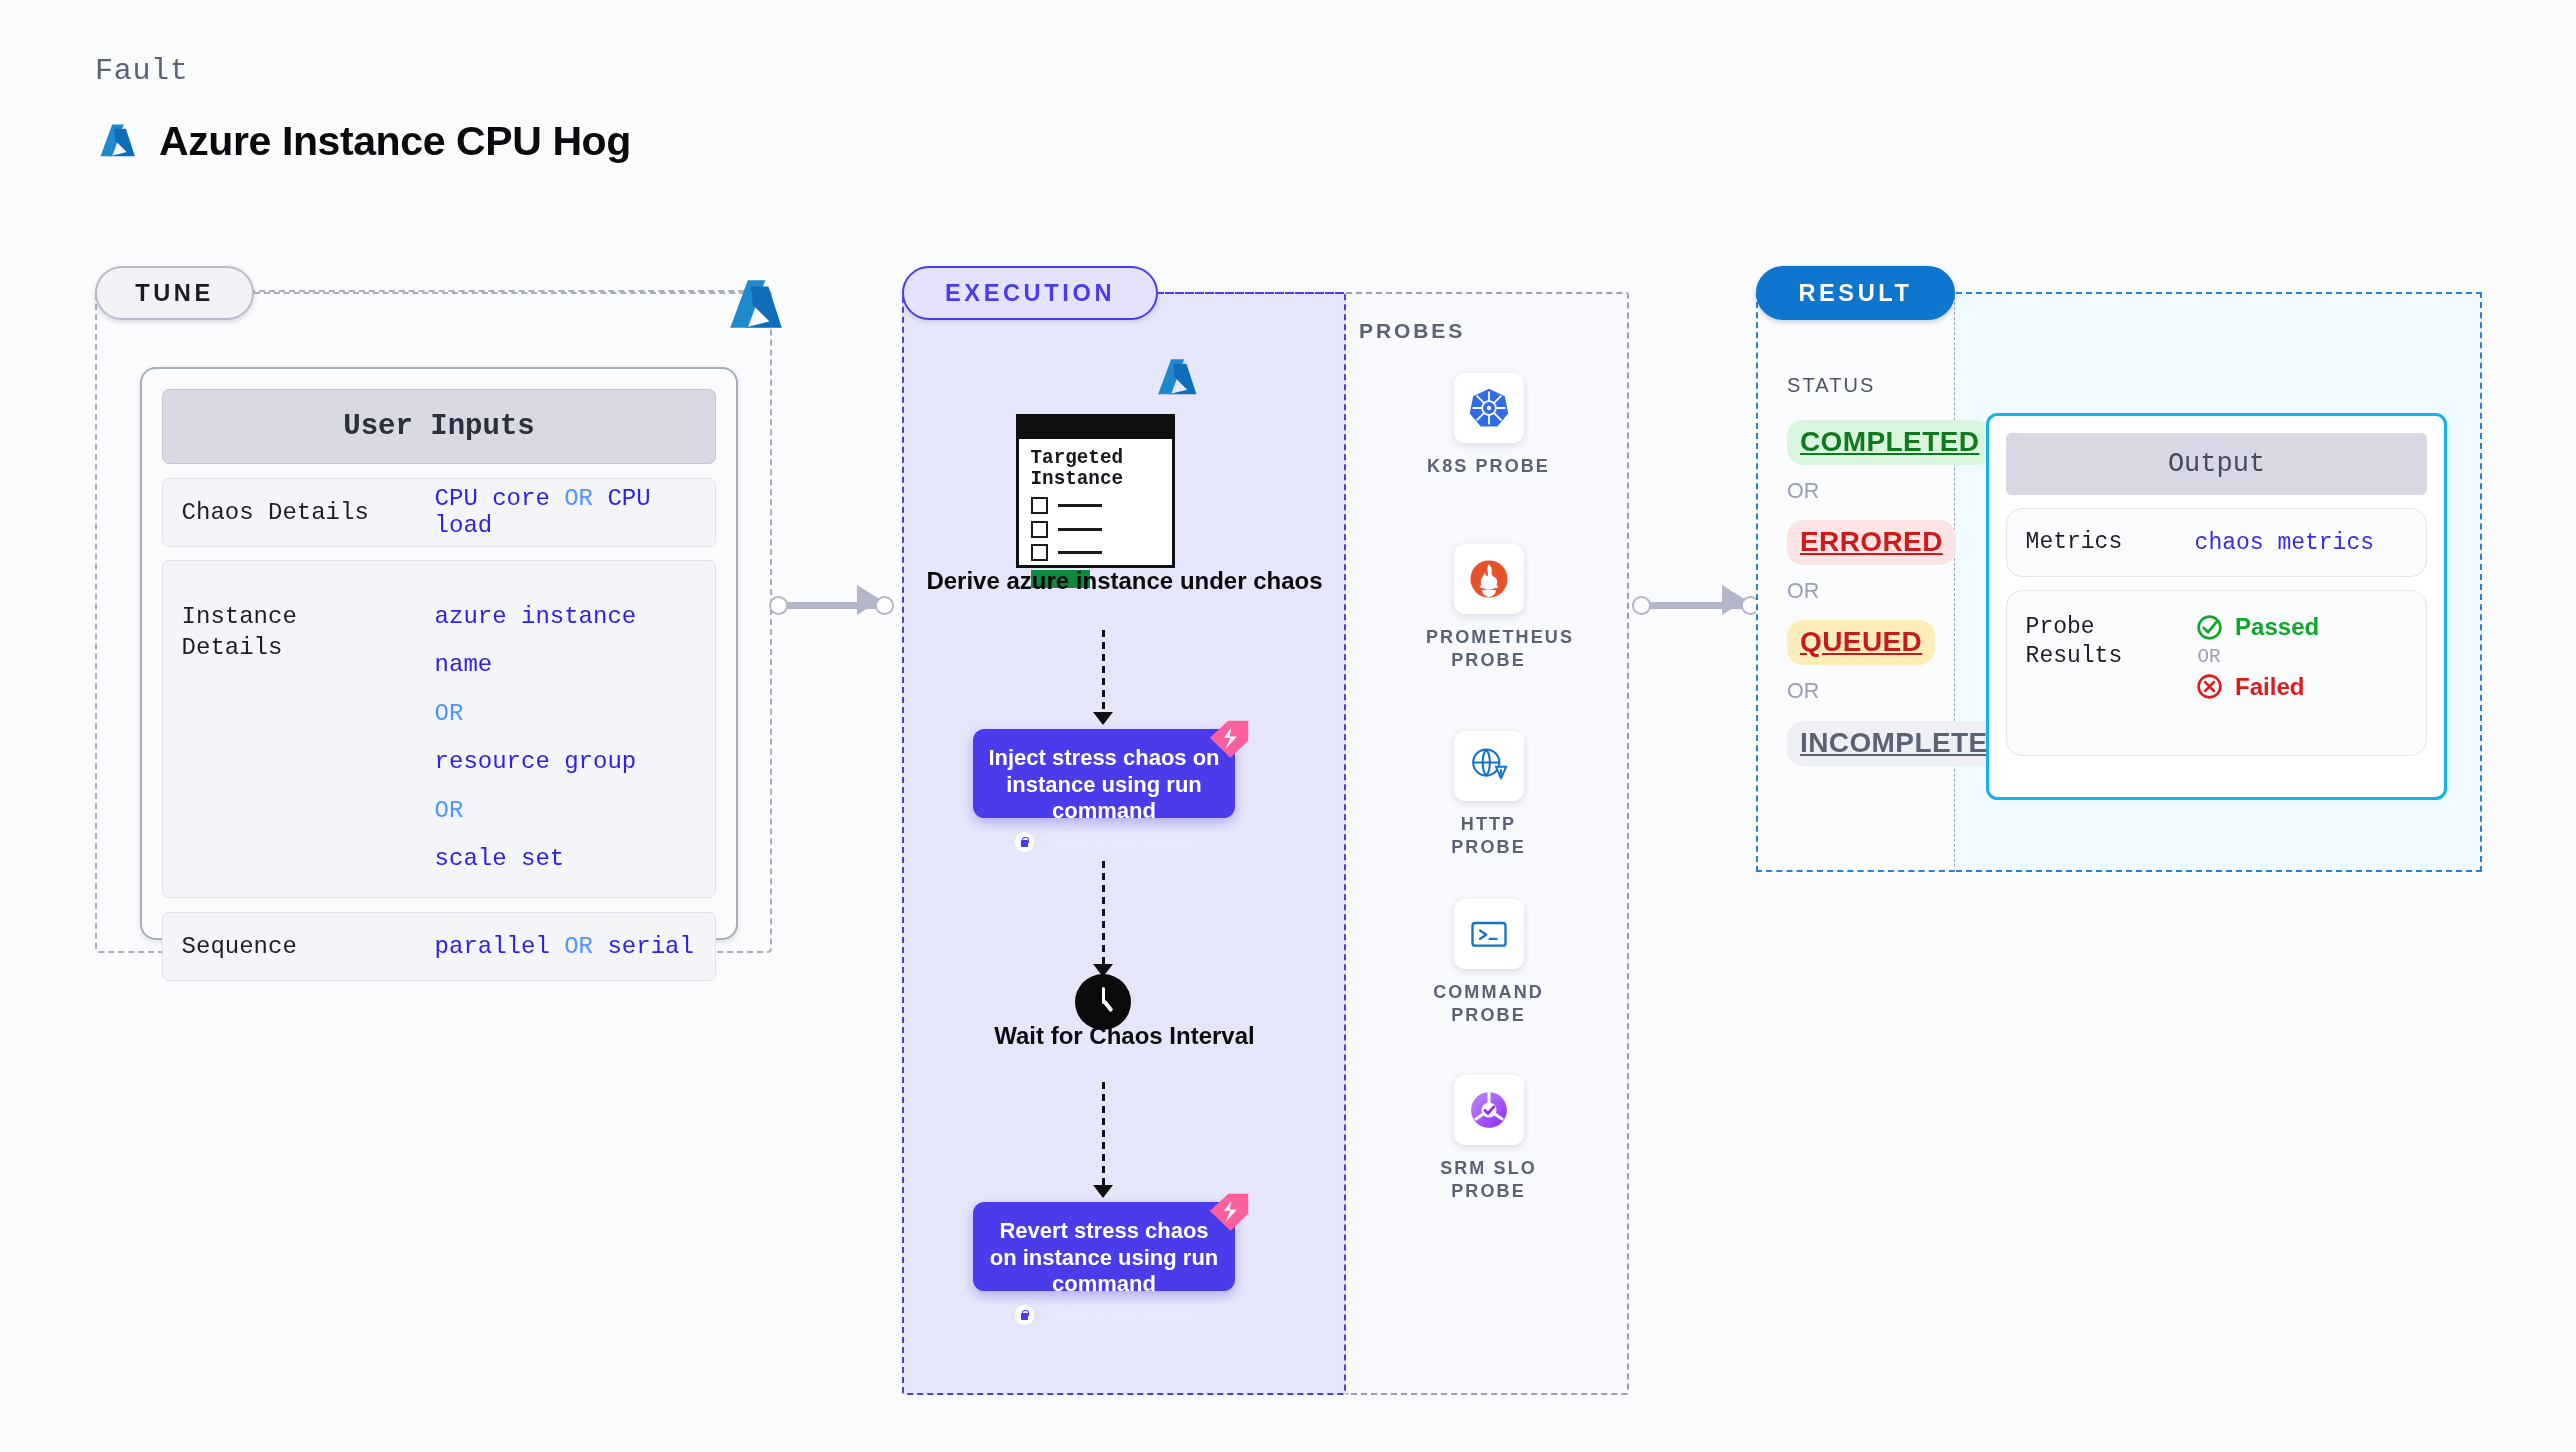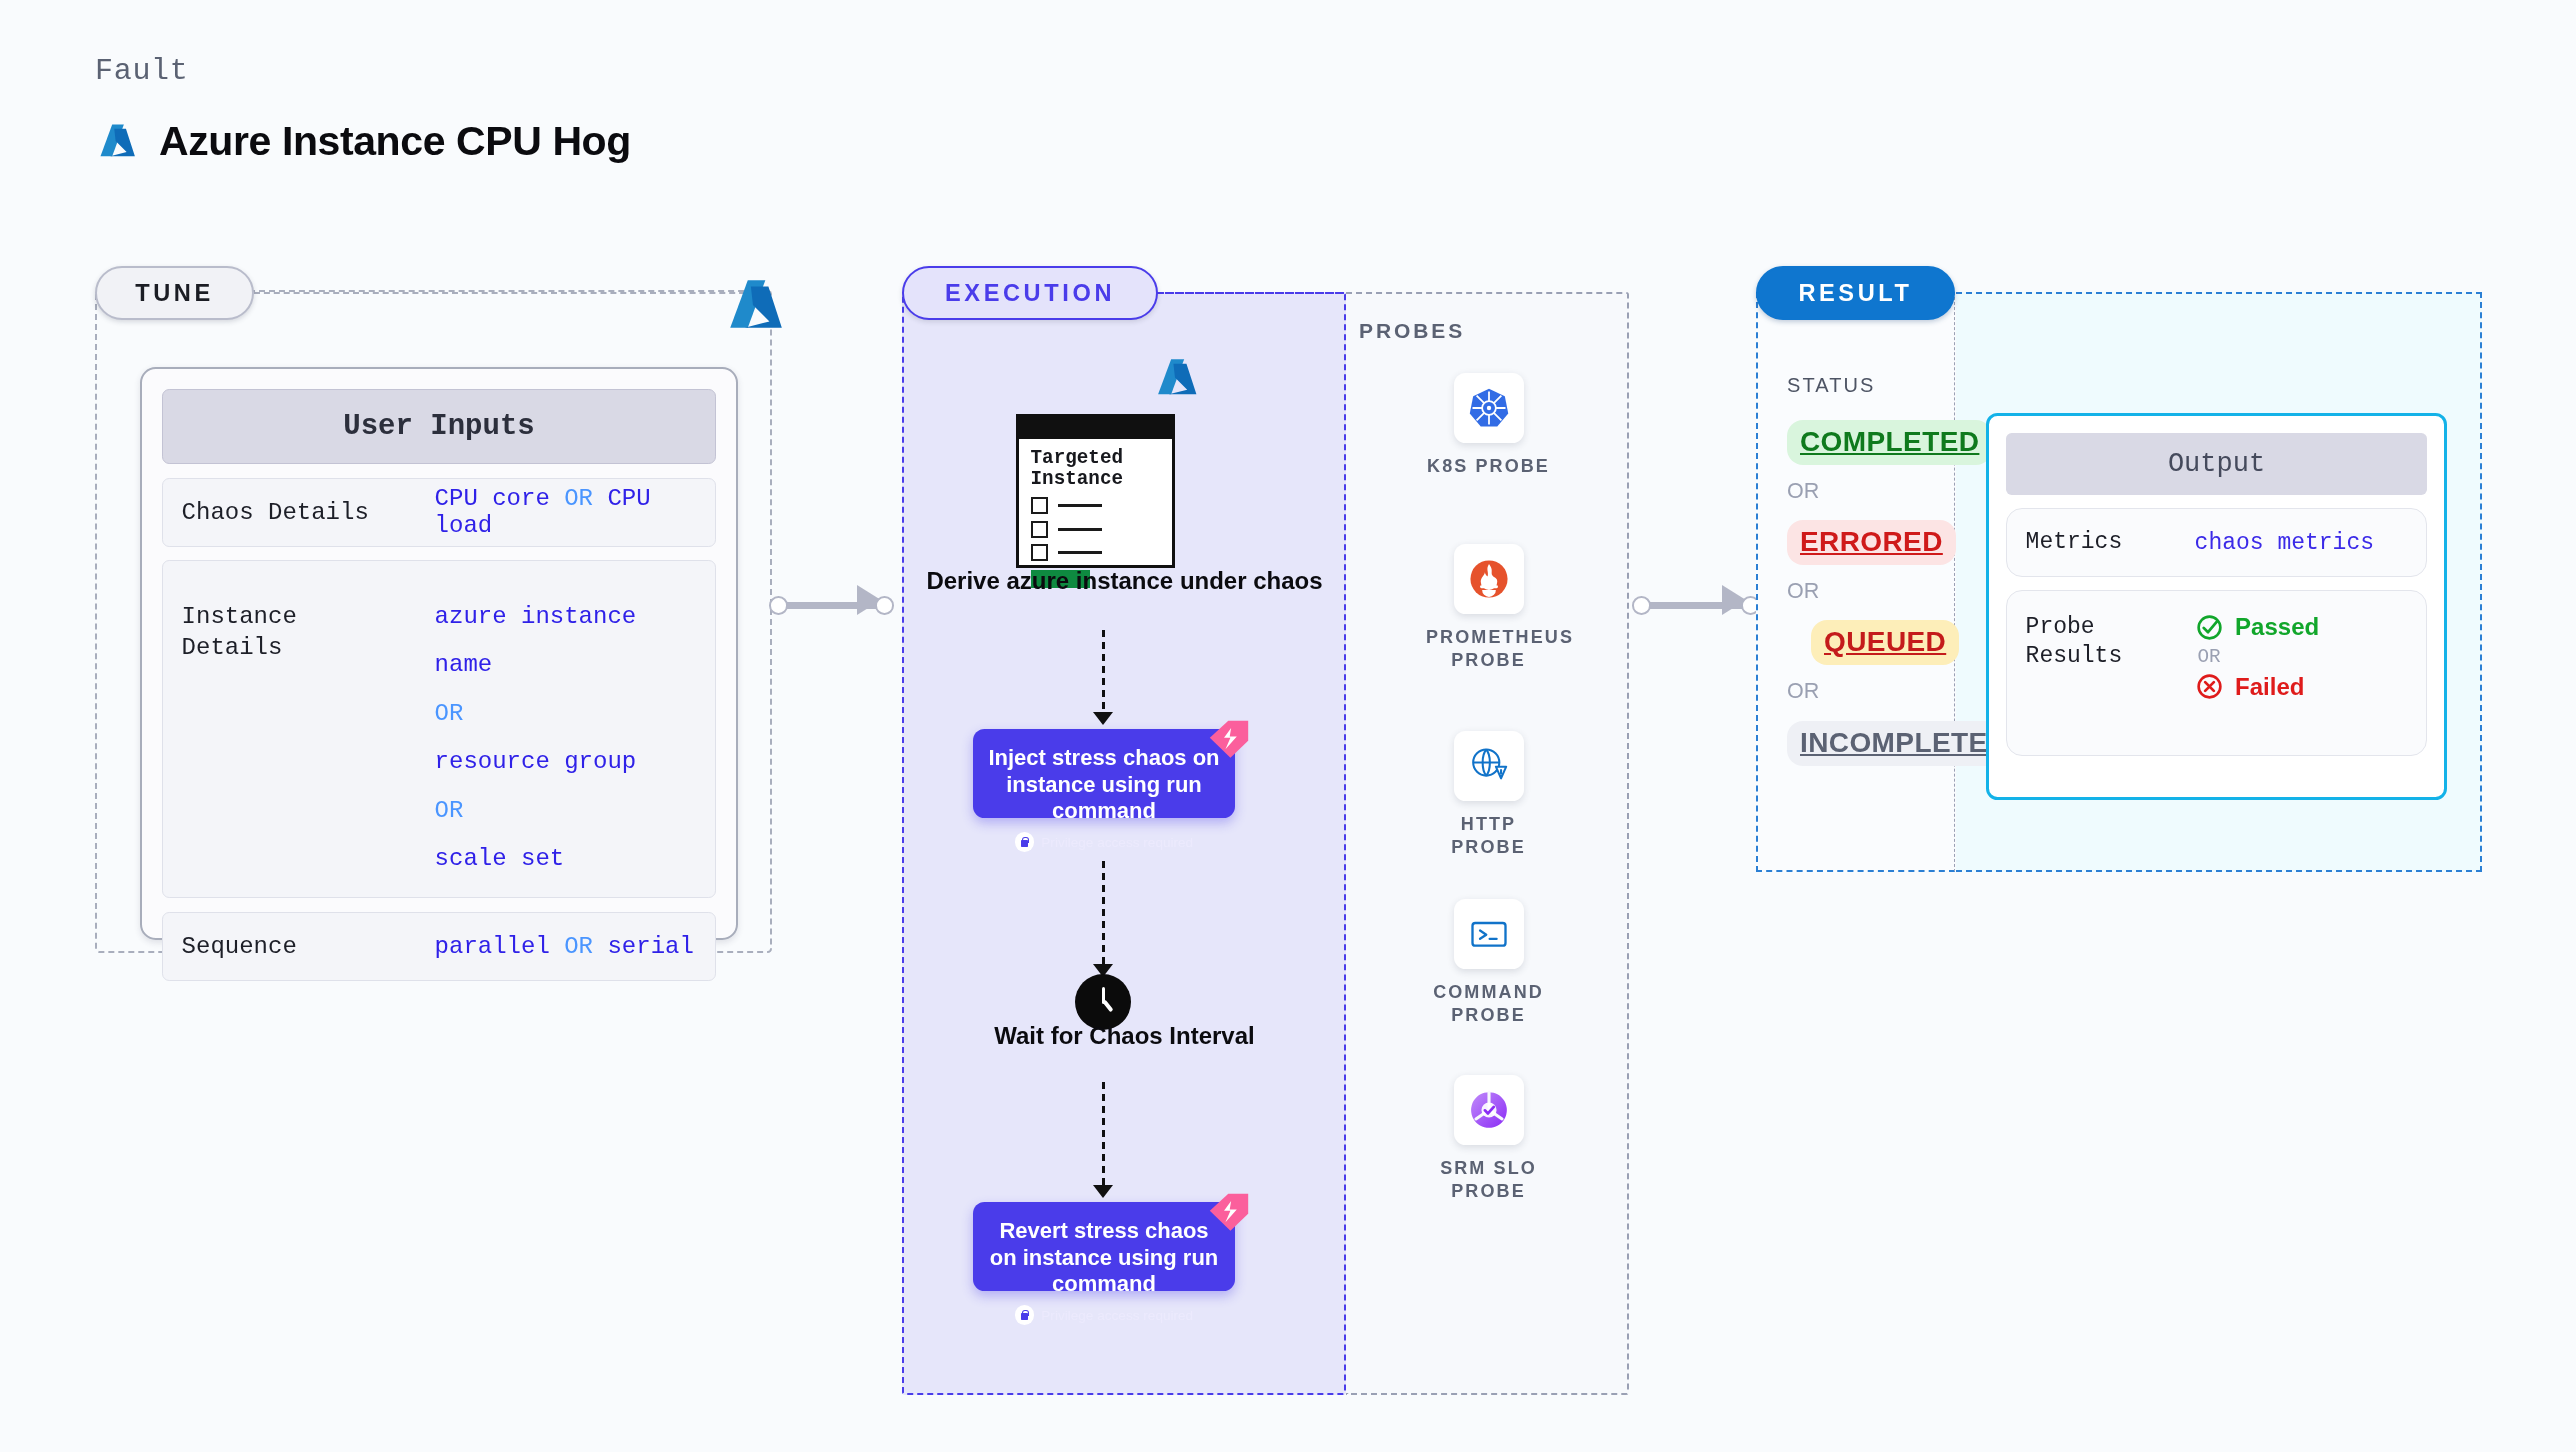--- a/index.html
+++ b/index.html
@@ -160,21 +160,21 @@
   .status-panel { position: absolute; left: 1756px; top: 292px; width: 199px; height: 580px;
     border: 2.9px dashed #2b7fd4; border-right: 1.4px dashed #9aa0b4; background: #fafcfe; }
   .output-panel { position: absolute; left: 1956px; top: 292px; width: 526px; height: 580px;
     border: 2.9px dashed #2b7fd4; border-left: none; background: #effbfe; }
   .status-title { position: absolute; left: 1787px; top: 374px;
     font-size: 20px; font-weight: normal; color: #4d5464; letter-spacing: 2.1px; }
   .badge { position: absolute; left: 1787px; display: inline-flex; align-items: center;
     border-radius: 16px; padding: 6.4px 13px; font-size: 28px; font-weight: bold; letter-spacing: 0.4px; text-decoration: underline; }
   .b-completed { top: 420px; background: #d9f5dd; color: #0f7a1d; }
   .b-errored { top: 520px; background: #fce4e4; color: #cf1a1a; }
-  .b-queued { top: 620px; background: #fdeeb9; color: #c41b1b; margin-left: 24px; }
+  .b-queued { top: 620px; background: #fdeeb9; color: #c41b1b; }
   .b-incompleted { top: 721px; background: #eef0f5; color: #5b6273; }
   .or-gray { position: absolute; left: 1787px; font-size: 21.5px; color: #9aa0b2; }
   .og1 { top: 479px; } .og2 { top: 579px; } .og3 { top: 679px; }
 
   .out-card { position: absolute; left: 1986px; top: 390px; width: 461px; height: 387px;
     background: #fff; border: 3.6px solid #13b2e8; border-radius: 11.5px; padding: 17px; margin-top: 23px; }
   .out-head { height: 62px; background: #d9d9e5; border-radius: 5.7px;
     display: flex; align-items: center; justify-content: center;
     font-family: "Liberation Mono", monospace; font-size: 27px; color: #454a5c; }
   .out-row { margin-top: 13px; background: #fafbfd; border: 1.4px solid #e3e5ec; border-radius: 16px;

